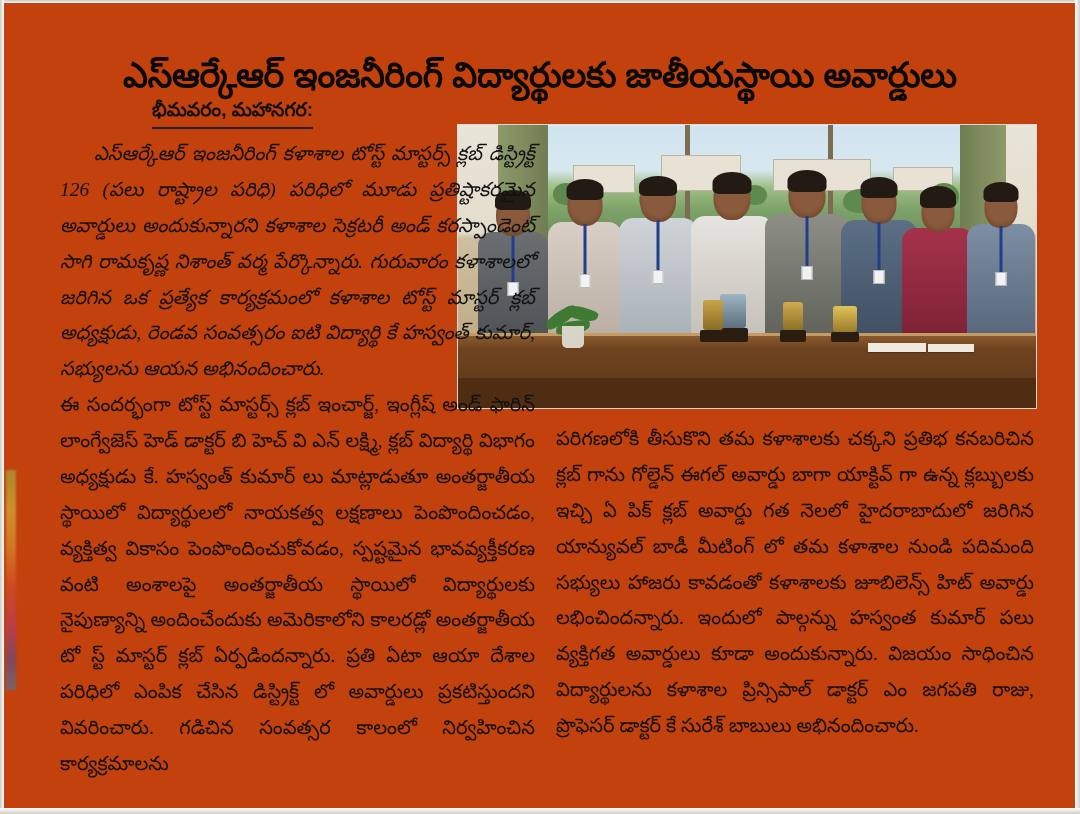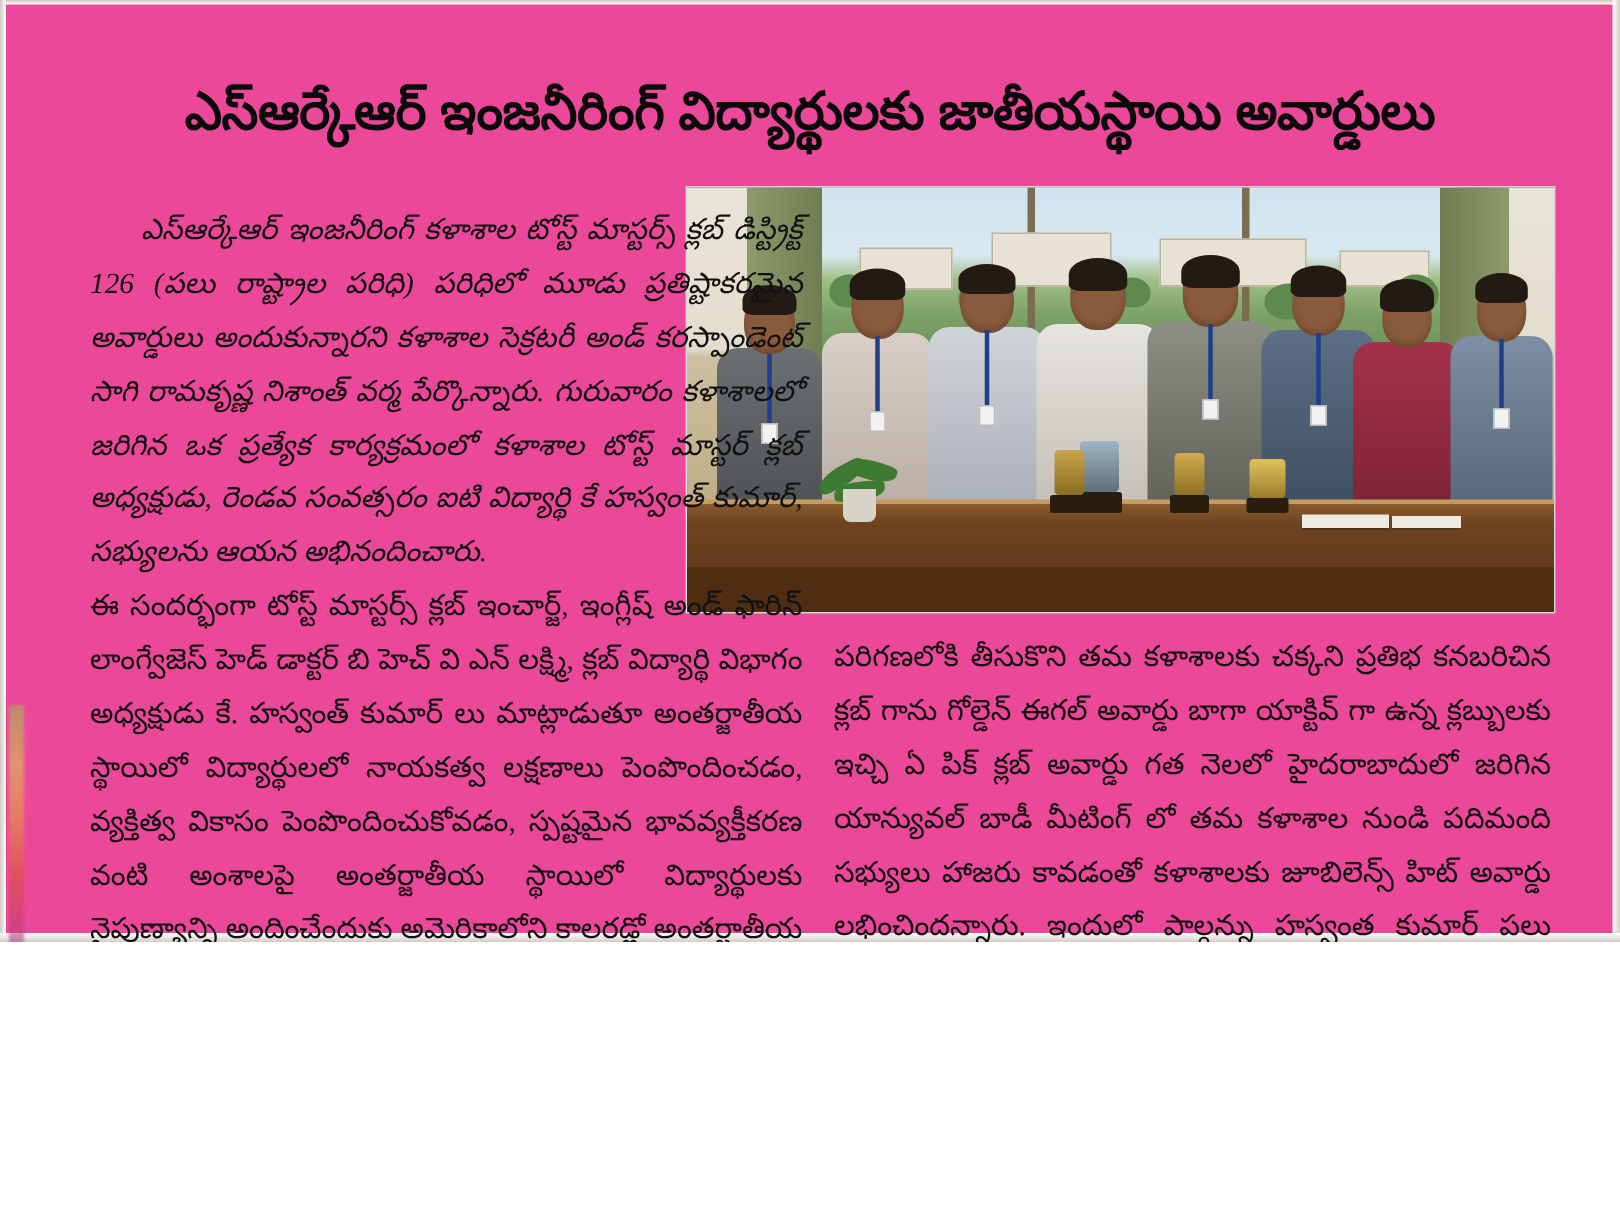--- a/index.html
+++ b/index.html
@@ -6,22 +6,22 @@
     margin: 0;
     padding: 0;
     background: #ffffff;
   }
   body {
     font-family: "Liberation Serif", serif;
   }
   .page {
     position: relative;
     width: 1080px;
-    height: 628px;
-    background: #ec4899;
+    height: 814px;
+    background: #c2410c;
     overflow: hidden;
     box-sizing: border-box;
     padding-left: 13px;
   }
   
   .scan-edge-top {
     position: absolute;
     top: 0; left: 0; right: 0;
     height: 3px;
     background: linear-gradient(to bottom, #c9c3bb, #ffffff);
@@ -268,20 +268,21 @@
 <div class="page">
 
   <div class="scan-edge-top"></div>
   <div class="scan-edge-left"></div>
   <div class="scan-edge-right"></div>
   <div class="scan-edge-bottom"></div>
   <div class="color-bar"></div>
 
   <h1 class="headline">ఎస్ఆర్కేఆర్ ఇంజనీరింగ్ విద్యార్థులకు జాతీయస్థాయి అవార్డులు</h1>
 
+  <div class="dateline">భీమవరం, మహానగర:</div>
 
   <div class="photo">
     <div class="ph-wall"></div>
 
     <div class="ph-window">
       <div class="mullion" style="left:142px;"></div>
       <div class="mullion" style="left:285px;"></div>
       <div class="ph-bldg" style="left:30px; top:40px; width:60px; height:26px;"></div>
       <div class="ph-bldg" style="left:118px; top:30px; width:78px; height:34px;"></div>
       <div class="ph-bldg" style="left:230px; top:34px; width:96px; height:30px;"></div>

